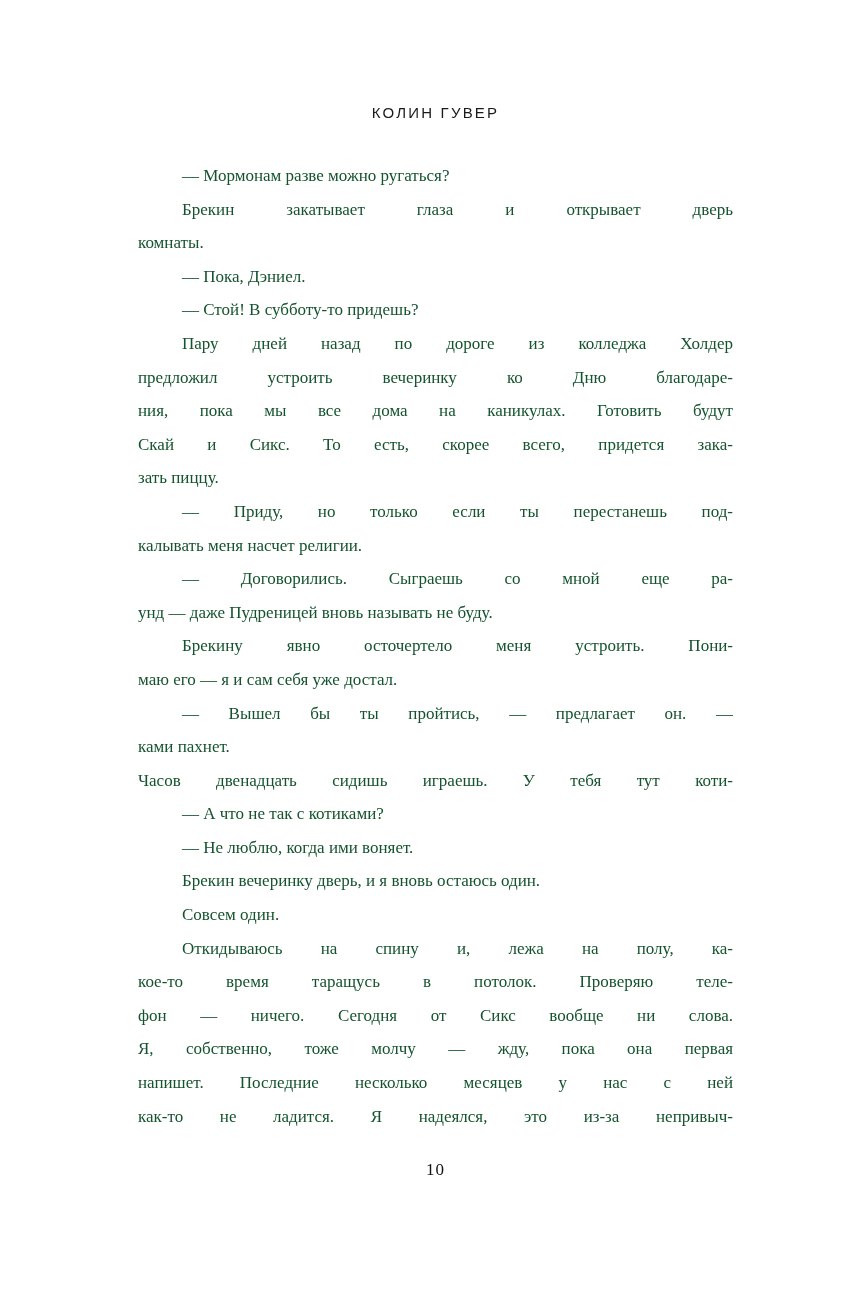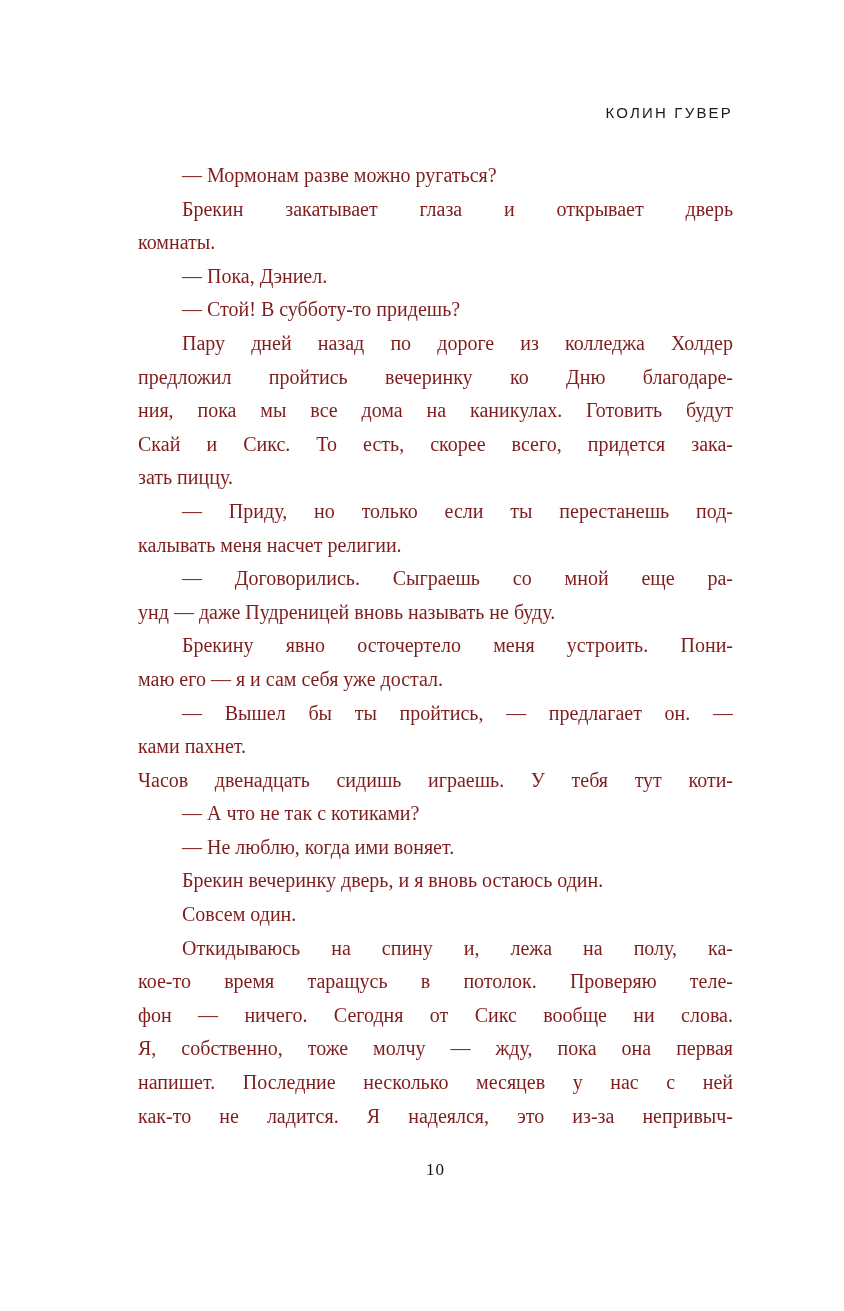--- a/index.html
+++ b/index.html
@@ -14,41 +14,41 @@
     background: #ffffff;
     overflow: hidden;
     font-family: "Liberation Serif", "DejaVu Serif", serif;
     color: #111111;
   }
   .running-head {
     position: absolute;
     top: 104px;
     left: 138px;
     width: 595px;
-    text-align: right;
+    text-align: center;
     font-family: "Liberation Sans", "DejaVu Sans", sans-serif;
     font-size: 15px;
     line-height: 17px;
     letter-spacing: 2.2px;
     font-weight: 500;
     color: #1a1a1a;
   }
   .body-text {
     position: absolute;
     top: 159px;
     left: 138px;
     width: 595px;
   }
   .line {
     height: 33.6px;
     line-height: 33.6px;
-    font-size: 20px;
+    font-size: 17px;
     overflow: hidden;
     text-align: left;
-    color: #7f1d1d;
+    color: #14532d;
   }
   .line.just {
     text-align: justify;
     text-align-last: justify;
   }
   .line.indent {
     padding-left: 44px;
   }
   .page-number {
     position: absolute;
@@ -68,21 +68,21 @@
 <div class="page">
   <div class="running-head">КОЛИН ГУВЕР</div>
 
   <div class="body-text" id="page-body">
       <div class="line indent">— Мормонам разве можно ругаться?</div>
       <div class="line indent just">Брекин закатывает глаза и открывает дверь</div>
       <div class="line">комнаты.</div>
       <div class="line indent">— Пока, Дэниел.</div>
       <div class="line indent">— Стой! В субботу-то придешь?</div>
       <div class="line indent just">Пару дней назад по дороге из колледжа Холдер</div>
-      <div class="line just">предложил пройтись вечеринку ко Дню благодаре-</div>
+      <div class="line just">предложил устроить вечеринку ко Дню благодаре-</div>
       <div class="line just">ния, пока мы все дома на каникулах. Готовить будут</div>
       <div class="line just">Скай и Сикс. То есть, скорее всего, придется зака-</div>
       <div class="line">зать пиццу.</div>
       <div class="line indent just">— Приду, но только если ты перестанешь под-</div>
       <div class="line">калывать меня насчет религии.</div>
       <div class="line indent just">— Договорились. Сыграешь со мной еще ра-</div>
       <div class="line">унд — даже Пудреницей вновь называть не буду.</div>
       <div class="line indent just">Брекину явно осточертело меня устроить. Пони-</div>
       <div class="line">маю его — я и сам себя уже достал.</div>
       <div class="line indent just">— Вышел бы ты пройтись, — предлагает он. —</div>

